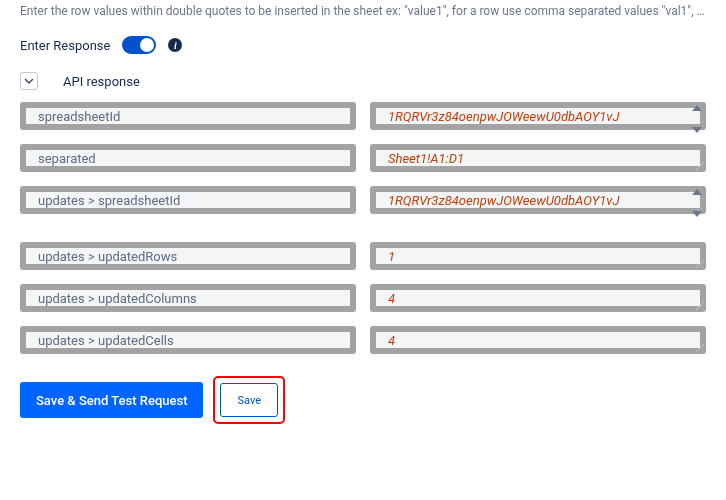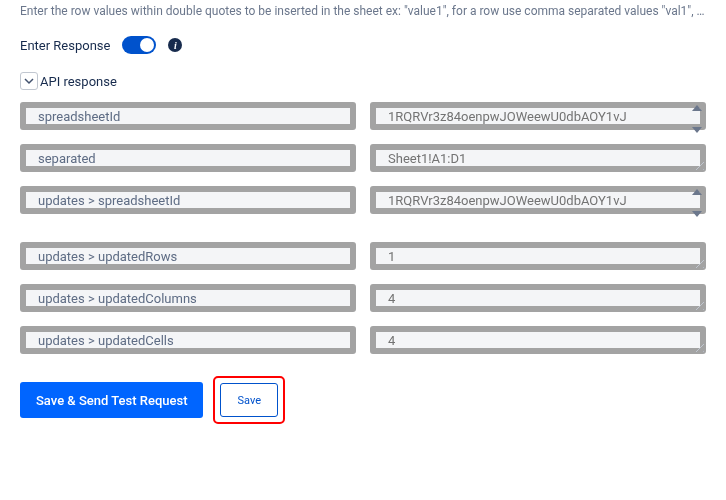--- a/index.html
+++ b/index.html
@@ -57,21 +57,21 @@
     font-weight: bold;
     display: flex;
     align-items: center;
     justify-content: center;
     font-style: italic;
     font-family: Georgia, serif;
   }
   .collapse-row {
     display: flex;
     align-items: center;
-    gap: 2px;
+    gap: 25px;
     padding-bottom: 12px;
   }
   .chevron-btn {
     width: 18px;
     height: 18px;
     border: 1px solid #c1c7d0;
     border-radius: 3px;
     display: flex;
     align-items: center;
     justify-content: center;
@@ -108,21 +108,22 @@
     font-size: 13px;
     display: flex;
     align-items: center;
     white-space: nowrap;
     overflow: hidden;
     text-overflow: ellipsis;
     font-family: inherit;
     resize: none;
   }
   .value-field {
-    color: #737373;
+    color: #c2410c;
+    font-style: italic;
   }
   .scroll-arrows {
     position: absolute;
     right: 4px;
     top: 2px;
     display: flex;
     flex-direction: column;
     align-items: center;
     gap: 14px;
     pointer-events: none;

